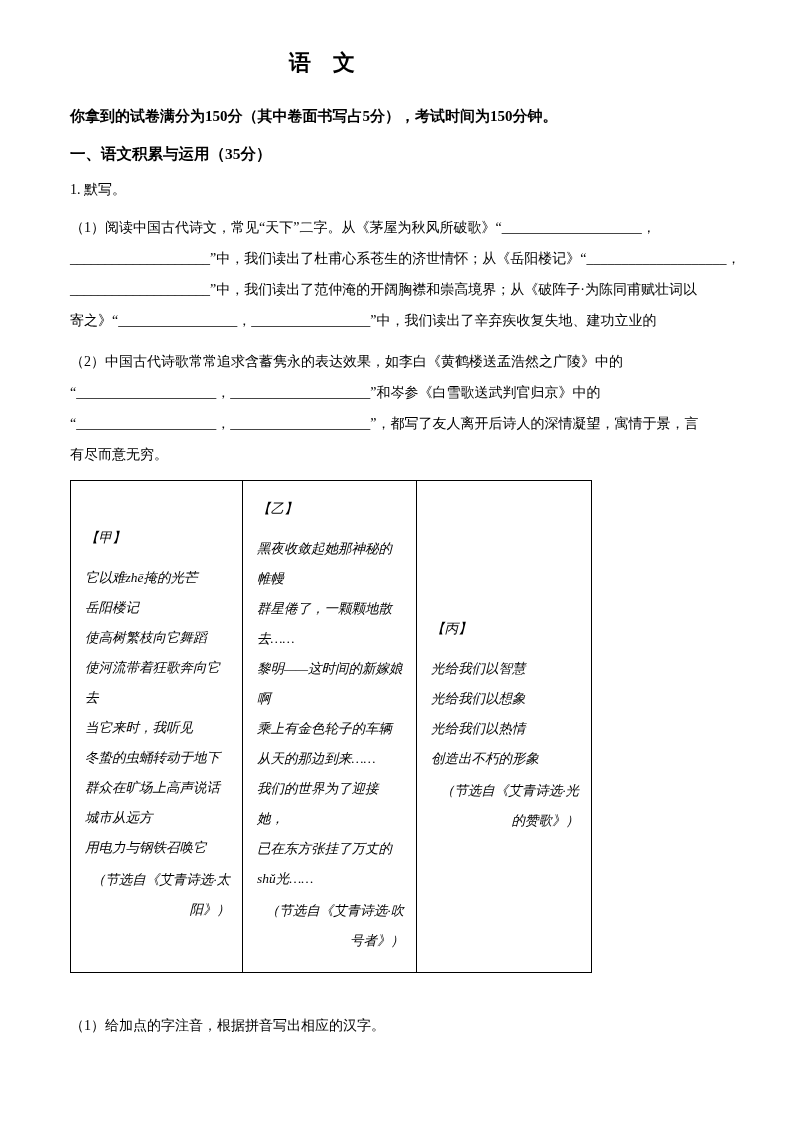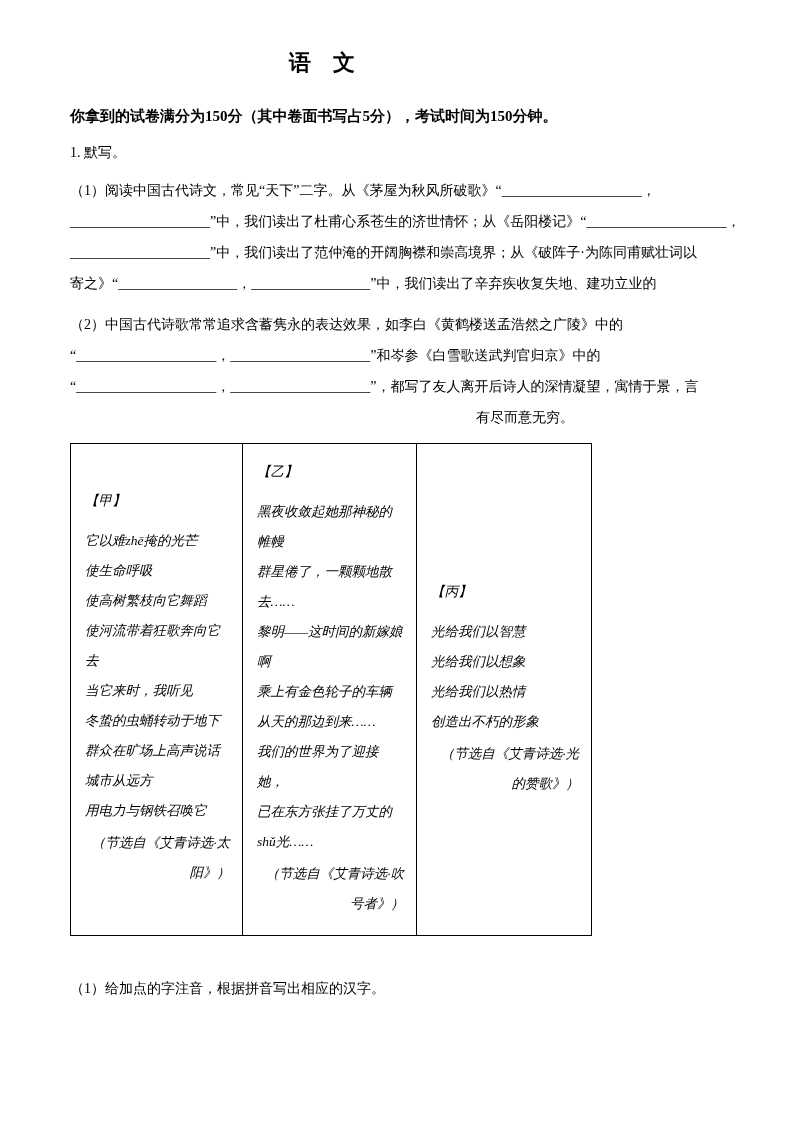--- a/index.html
+++ b/index.html
@@ -11,21 +11,21 @@
     overflow: hidden;
   }
   .page { padding: 48px 107px 0 70px; width: 681px; }
   .title {
     font-size: 22px; font-weight: bold; text-align: center;
     margin: 0 0 27px 0;
   }
   .intro { font-size: 15px; font-weight: bold; margin: 0 0 16px 0; line-height: 1.5; }
   .section { font-size: 15.5px; font-weight: bold; margin: 0 0 16px 0; }
   .qlabel { font-size: 14px; margin: 0 0 13px 0; }
-  .para { margin: 1px 0 10px 0; text-align: right; }
+  .para { margin: 1px 0 10px 0; }
   .para .tline, .tline { font-size: 14px; line-height: 31px; white-space: nowrap; }
   .poem-table { border-collapse: collapse; margin: 5px 0 0 0; table-layout: fixed; width: 521px; }
   .poem-table td {
     border: 1px solid #000;
     vertical-align: top;
     padding: 13px 12px 16px 14px;
     font-style: italic;
     font-size: 13.5px;
   }
   .poem-table .cell-jia { width: 172px; padding-top: 42px; }
@@ -38,20 +38,21 @@
 </style>
 </head>
 <body>
 
 <div class="page">
 
   <h1 class="title">语　文</h1>
 
   <p class="intro">你拿到的试卷满分为150分（其中卷面书写占5分），考试时间为150分钟。</p>
 
+  <h2 class="section">一、语文积累与运用（35分）</h2>
 
   <p class="qlabel">1. 默写。</p>
 
   <div class="para">
       <div class="tline">（1）阅读中国古代诗文，常见“天下”二字。从《茅屋为秋风所破歌》“____________________，</div>
       <div class="tline">____________________”中，我们读出了杜甫心系苍生的济世情怀；从《岳阳楼记》“____________________，</div>
       <div class="tline">____________________”中，我们读出了范仲淹的开阔胸襟和崇高境界；从《破阵子·为陈同甫赋壮词以</div>
       <div class="tline">寄之》“_________________，_________________”中，我们读出了辛弃疾收复失地、建功立业的</div>
     </div>
 
@@ -63,21 +64,21 @@
     </div>
 
 
   <table class="poem-table">
     <tbody>
         <tr>
       <td class="cell-jia">
         <div class="poem-heading">【甲】</div>
         <div class="poem-lines">
               <div class="tline">它以难zhē掩的光芒</div>
-              <div class="tline">使生命呼吸</div>
+              <div class="tline">岳阳楼记</div>
               <div class="tline">使高树繁枝向它舞蹈</div>
               <div class="tline">使河流带着狂歌奔向它去</div>
               <div class="tline">当它来时，我听见</div>
               <div class="tline">冬蛰的虫蛹转动于地下</div>
               <div class="tline">群众在旷场上高声说话</div>
               <div class="tline">城市从远方</div>
               <div class="tline">用电力与钢铁召唤它</div>
             </div>
         <div class="source">（节选自《艾青诗选·太阳》）</div>
       </td>

